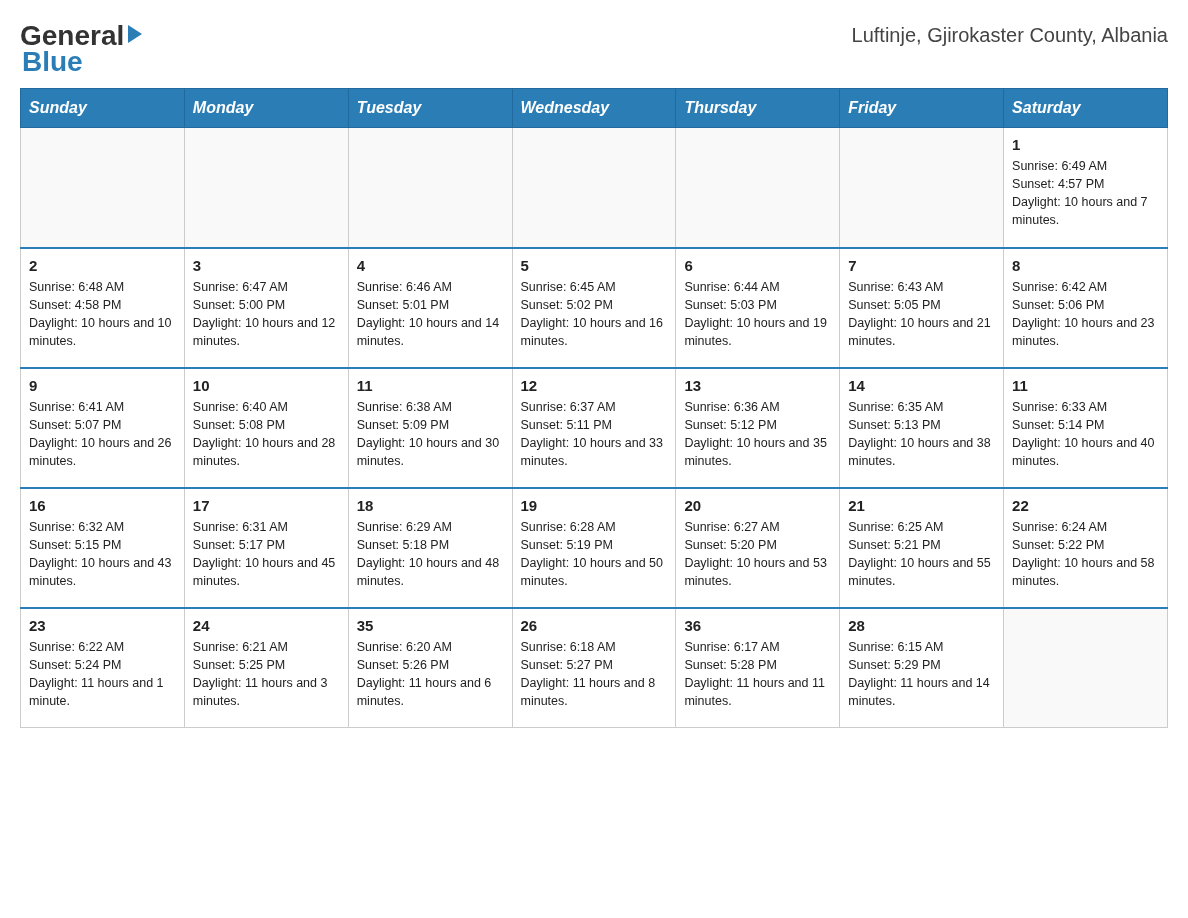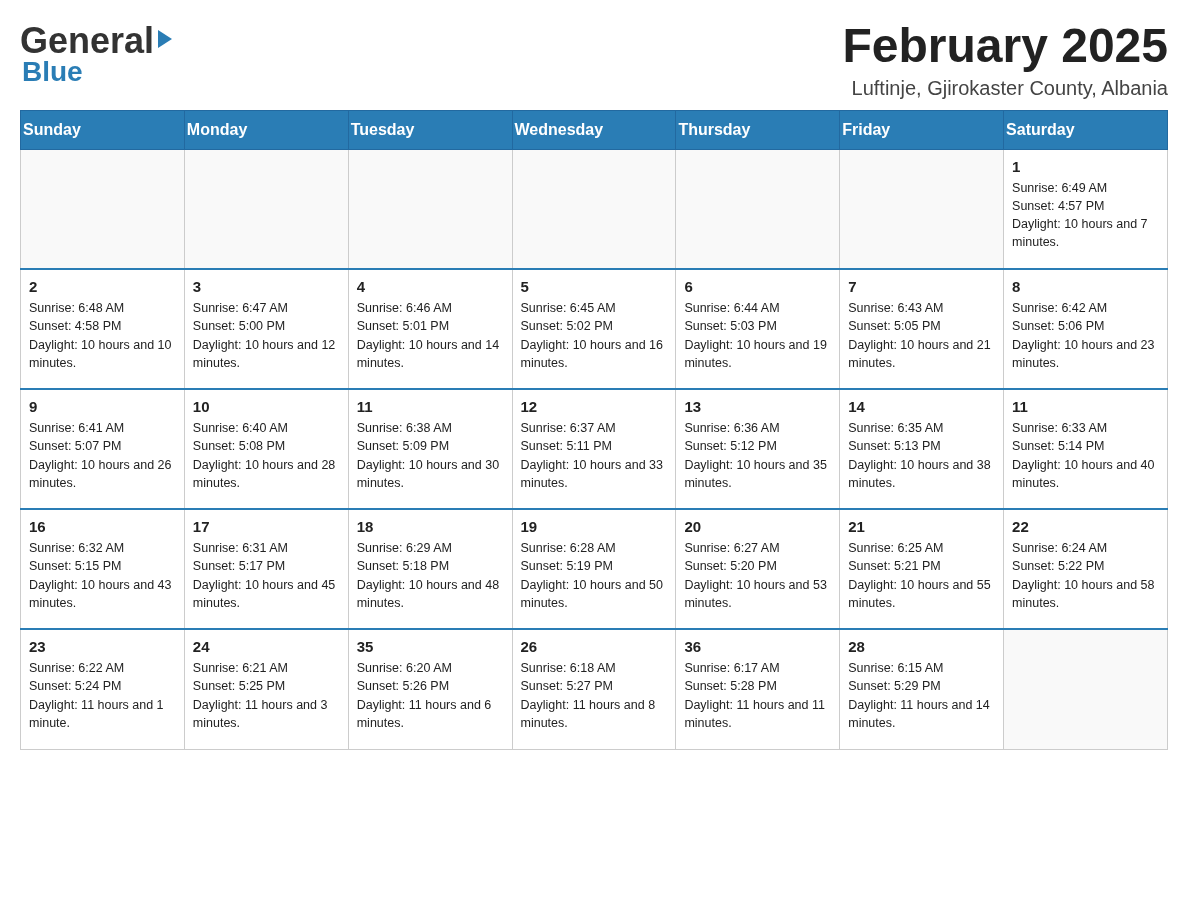--- a/index.html
+++ b/index.html
@@ -17,21 +17,21 @@
       margin-bottom: 10px;
     }
     .logo-area {
       display: flex;
       flex-direction: column;
       align-items: flex-start;
     }
     .logo-text {
       display: flex;
       align-items: center;
-      font-size: 36px;
+      font-size: 28px;
       font-weight: bold;
       color: #333;
     }
     .logo-general { color: #333; }
     .logo-blue { color: #2a7db5; }
     .logo-arrow {
       width: 0;
       height: 0;
       border-left: 14px solid #2a7db5;
       border-top: 9px solid transparent;
@@ -56,23 +56,24 @@
     .calendar {
       width: 100%;
       border-collapse: collapse;
       border: 1px solid #bbb;
     }
     .calendar th {
       background-color: #2a7db5;
       color: #fff;
       font-size: 16px;
       font-weight: bold;
-      padding: 10px 2px;
+      padding: 10px 8px;
       text-align: left;
       border: 1px solid #2269a0;
+      font-style: italic;
     }
     .calendar td {
       vertical-align: top;
       padding: 8px 8px 8px 8px;
       border: 1px solid #ccc;
       width: 14.28%;
       min-height: 110px;
       height: 120px;
       font-size: 13px;
       color: #222;
@@ -102,21 +103,20 @@
   <div class="logo-area">
     <div class="logo-text">
       <span class="logo-general">General</span>
       <div class="logo-arrow"></div>
     </div>
     <div style="margin-top:-6px; margin-left:2px;">
       <span class="logo-blue" style="font-size:28px; font-weight:bold;">Blue</span>
     </div>
   </div>
   <div class="title-area">
-    <div class="page-title">February 2025</div>
     <div class="subtitle">Luftinje, Gjirokaster County, Albania</div>
   </div>
 </div>
 
 <table class="calendar">
   <thead>
     <tr>
     <th>Sunday</th>
         <th>Monday</th>
         <th>Tuesday</th>

